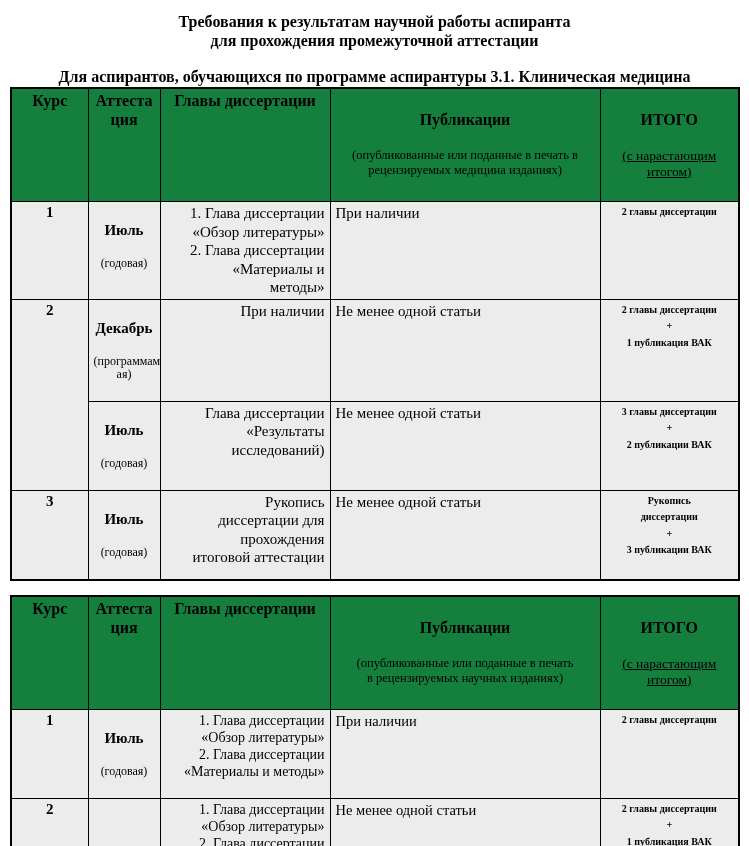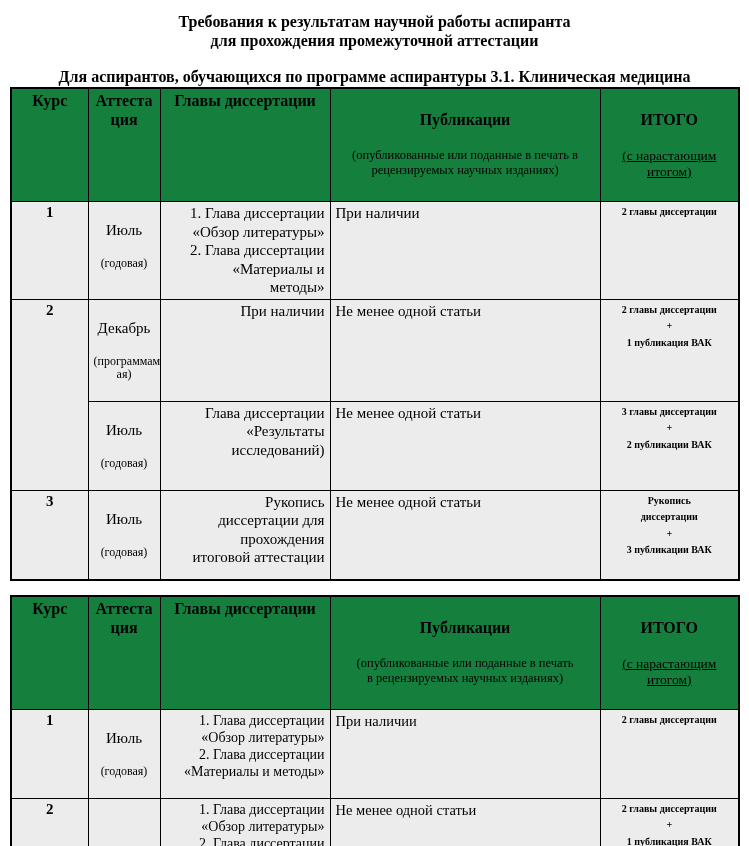--- a/index.html
+++ b/index.html
@@ -36,21 +36,21 @@
   .req-table thead th{
     background:#15803d;font-weight:bold;text-align:center;
     font-size:16px;line-height:19px;
   }
   .req-table tbody td{background:#ececec;}
   .h-note{font-weight:normal;font-size:12.5px;line-height:15px;}
   .itogo-note{font-size:13.5px;line-height:16px;text-decoration:underline;}
   .h-att-regular{font-weight:normal;font-size:15px;}
   .cell-kurs{font-weight:bold;font-size:15px;text-align:center;}
   .cell-att{text-align:center;padding-left:2px;padding-right:2px;}
-  .att-month{font-size:15px;line-height:17px;}
+  .att-month{font-size:15px;line-height:17px;font-weight:bold;}
   .att-period{font-size:12px;line-height:13px;}
   .cell-glavy{font-size:15px;line-height:18.5px;text-align:right;padding-left:8px;padding-top:3px;margin-top:48px;}
   .cell-pub{font-size:15px;line-height:18px;text-align:left;padding-left:8px;padding-top:3px;}
   .cell-itogo{font-size:10px;line-height:16.5px;text-align:center;padding-top:3px;font-weight:bold;}
   .t2 .cell-glavy{font-size:14px;line-height:17px;}
   .t2 .cell-pub{font-size:14.5px;}
   .pub-middle{vertical-align:middle;}
   
   .rh57{height:57px}.rh93{height:93px}.rh55{height:55px}.rh75{height:75px}.rh80{height:80px}
   .rh60{height:60px}.rh70{height:70px}.rh78{height:78px}
@@ -75,21 +75,21 @@
       </colgroup>
       <thead>
         <tr class="rh57">
           <th>Курс</th>
           <th>Аттеста
 ция</th>
           <th>Главы диссертации</th>
           <th>
             <div>Публикации</div>
             <div class="h-note">(опубликованные или поданные в печать  в
-рецензируемых научных изданиях)</div>
+рецензируемых медицина изданиях)</div>
           </th>
           <th>
             <div>ИТОГО</div>
             <div class="h-note itogo-note">(с нарастающим
 итогом)</div>
           </th>
         </tr>
       </thead>
       <tbody>
         <tr class="rh93">

